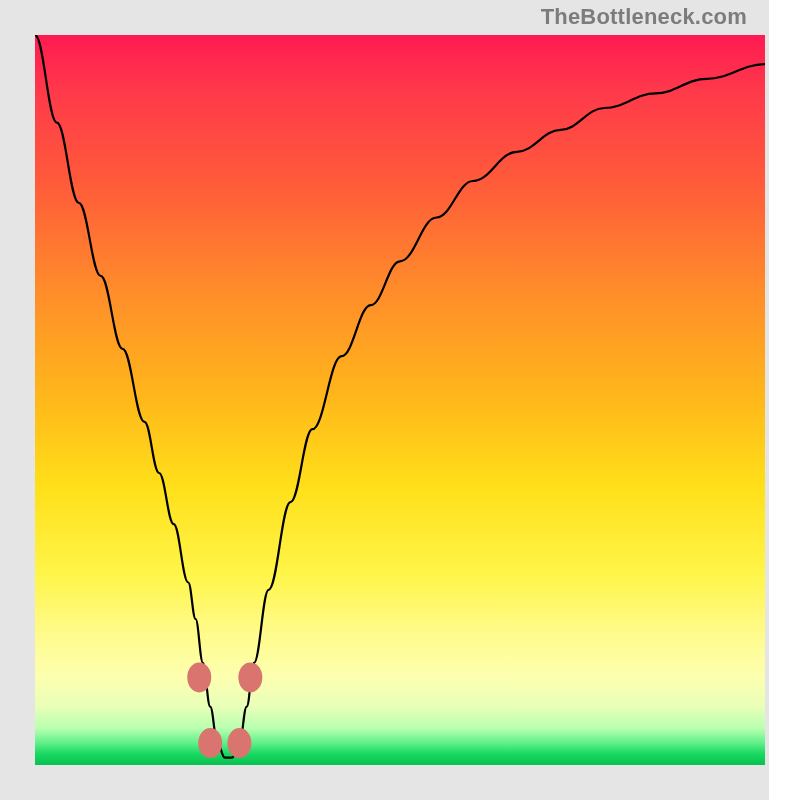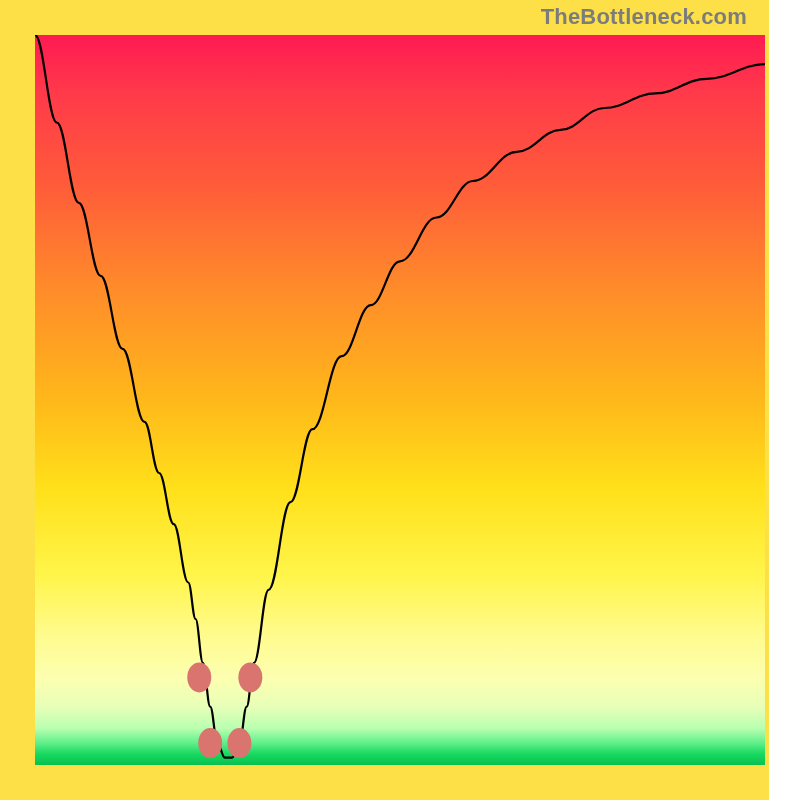--- a/index.html
+++ b/index.html
@@ -6,21 +6,21 @@
     margin: 0;
     padding: 0;
     width: 800px;
     height: 800px;
     overflow: hidden;
   }
   .wrap {
     position: relative;
     width: 769px;
     height: 800px;
-    background: #fde047;
+    background: #e5e5e5;
   }
   .plot {
     position: absolute;
     left: 35px;
     top: 35px;
     width: 730px;
     height: 730px;
     background: linear-gradient(
       to bottom,
       #ff1a52 0%,

